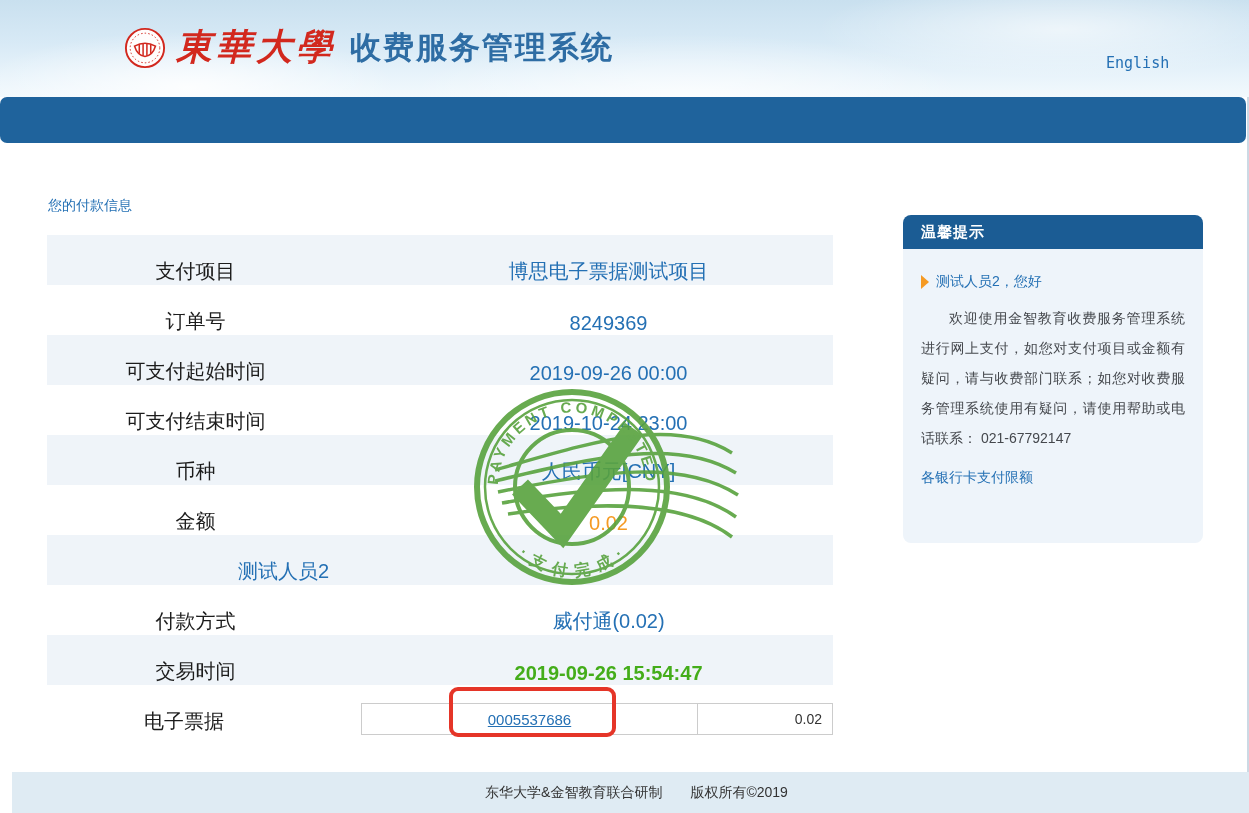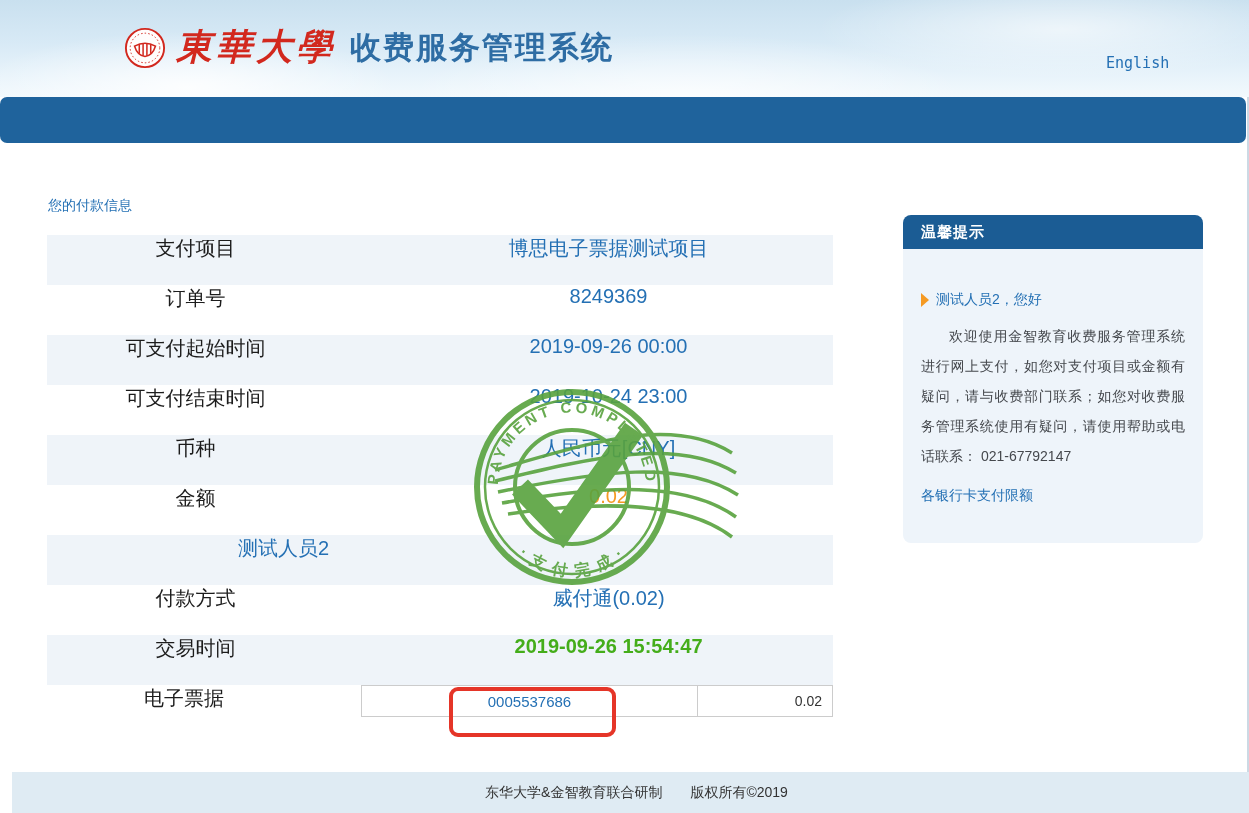--- a/index.html
+++ b/index.html
@@ -43,38 +43,38 @@
     background:#1f639c; border-radius:7px;
   }
   .page-right-edge {
     position:absolute; right:0; top:97px; width:2px; height:716px; background:#ccd9e4;
   }
   
   .section-title {
     position:absolute; left:48px; top:197px; font-size:14px; color:#2470b4;
   }
   .pay-table { position:absolute; left:47px; top:235px; width:786px; }
-  .pay-row { display:flex; height:50px; align-items:flex-start;gap:40px; }
+  .pay-row { display:flex; height:50px; align-items:flex-end;gap:40px; }
   .pay-row.shaded { background:#eff4f9; }
   .pay-label {
     width:313px; text-align:center; font-size:20px; color:#1c1c1c; white-space:nowrap;
   }
   .pay-value {
     width:473px; text-align:center; font-size:20px; color:#2470b4; white-space:nowrap;
   }
   .pay-value.orange { color:#f59a23; }
   .pay-value.green  { color:#44ad1a; font-weight:bold; }
   
   .invoice-table {
     width:472px; height:32px; display:flex; border:1px solid #cccccc; background:#fff;
   }
   .invoice-cell-no {
     width:336px; border-right:1px solid #cccccc; display:flex;
     align-items:center; justify-content:center;
-    font-size:15px; color:#2470b4; cursor:pointer;
+    font-size:15px; color:#2470b4; cursor:pointer;text-decoration:underline;
   }
   .invoice-cell-amt {
     flex:1; display:flex; align-items:center; justify-content:flex-end;
     padding-right:10px; font-size:14px; color:#333;
   }
   .red-annotation {
     position:absolute; left:449px; top:687px; width:167px; height:50px;
     border:4px solid #e53528; border-radius:9px; pointer-events:none; z-index:30;
   }
   
@@ -82,21 +82,21 @@
            z-index:20; pointer-events:none; opacity:.9; }
   
   .sidebar { position:absolute; left:903px; top:215px; width:300px; }
   .sidebar-header {
     height:34px; background:#1b5c94; border-radius:8px 8px 0 0;
     color:#ffffff; font-size:15px; font-weight:bold;
     display:flex; align-items:center; padding-left:18px; letter-spacing:1px;
   }
   .sidebar-body {
     background:#eef4fa; border-radius:0 0 8px 8px; min-height:294px;
-    padding:42px 18px 16px 18px; font-size:14px;
+    padding:24px 18px 16px 18px; font-size:14px;
   }
   .greeting { display:flex; align-items:center; color:#2470b4; }
   .arrow-bullet {
     width:0; height:0; border-left:8px solid #f59a23;
     border-top:7px solid transparent; border-bottom:7px solid transparent;
     margin-right:7px; flex:0 0 auto;
   }
   .sidebar-msg {
     margin-top:12px; color:#45484d; line-height:30px; text-indent:2em;
     text-align:justify;

